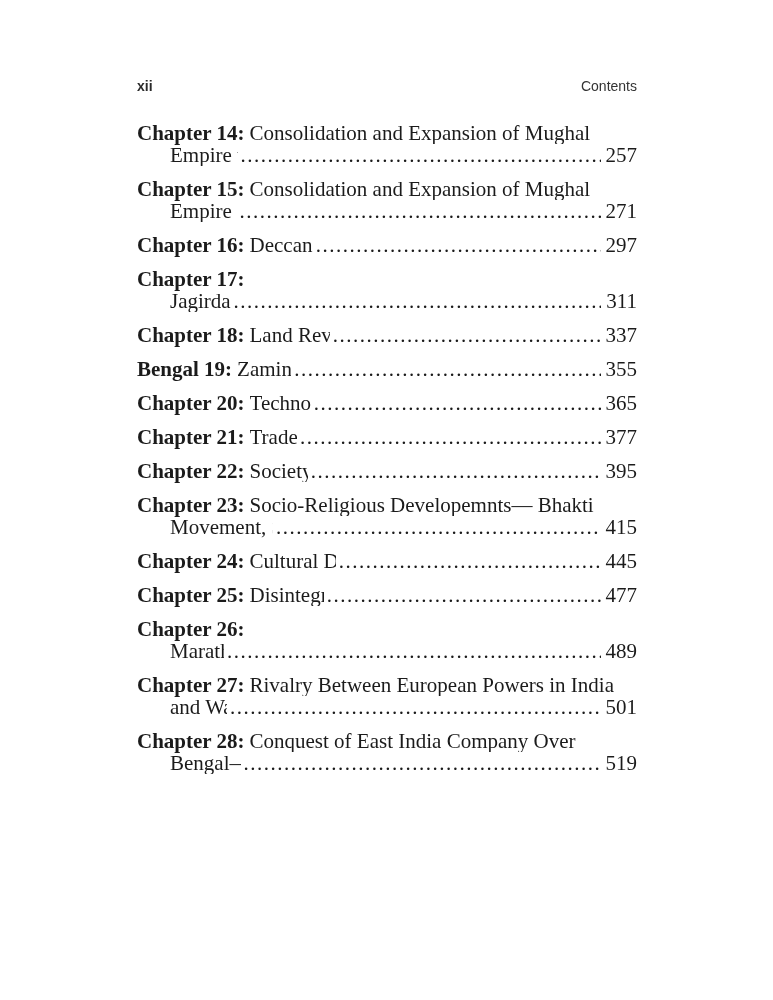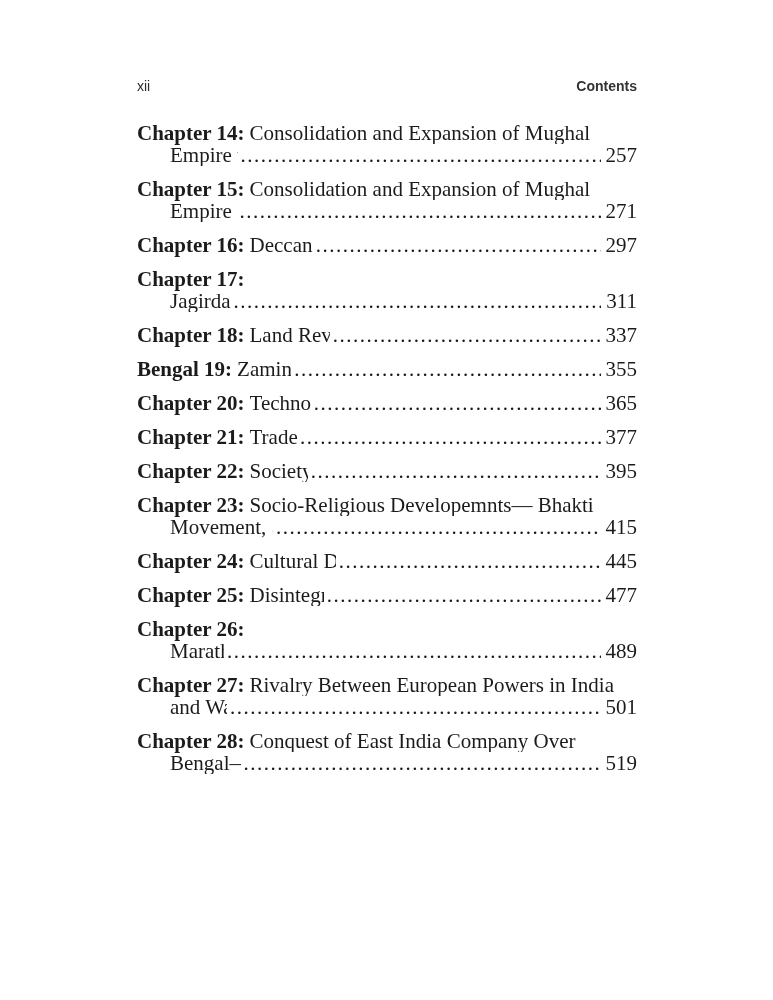--- a/index.html
+++ b/index.html
@@ -24,24 +24,24 @@
   .running-header {
     display: flex;
     justify-content: space-between;
     align-items: baseline;
     font-family: "Liberation Sans", sans-serif;
     font-size: 14px;
     color: #2a2a2a;
     margin-bottom: 28px;
   }
   .running-header .folio {
+    font-weight: bold;
+  }
+  .running-header .header-title {
     font-weight: normal;
-  }
-  .running-header .header-title {
-    font-weight: bold;
     color: #333333;
   }
   .toc {
     width: 500px;
   }
   .entry {
     margin-bottom: 12px;
     font-size: 21px;
     line-height: 22px;
   }

